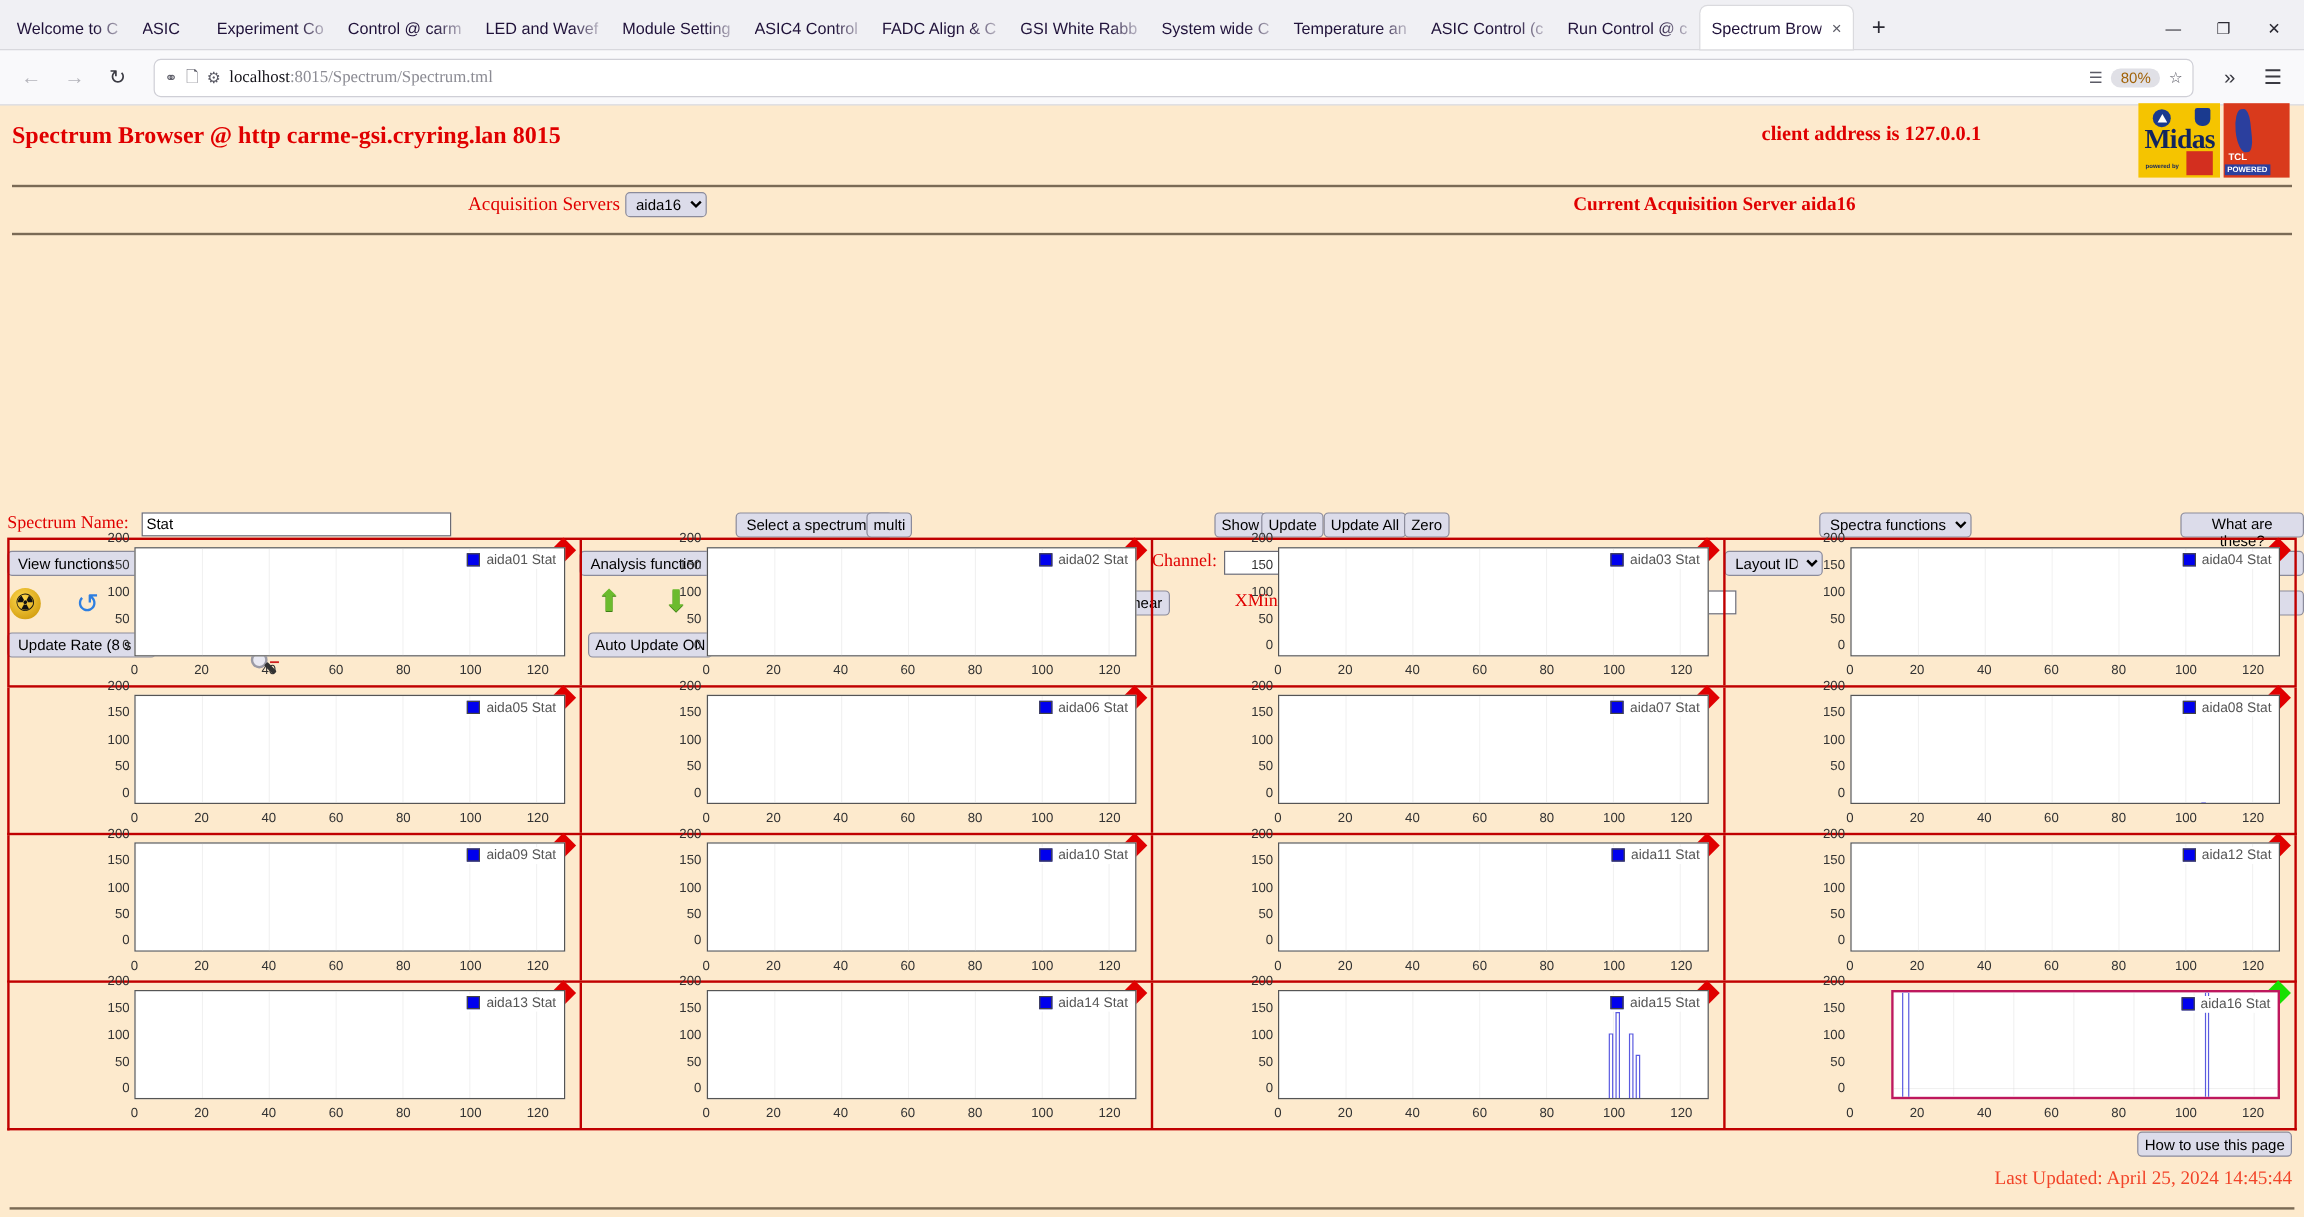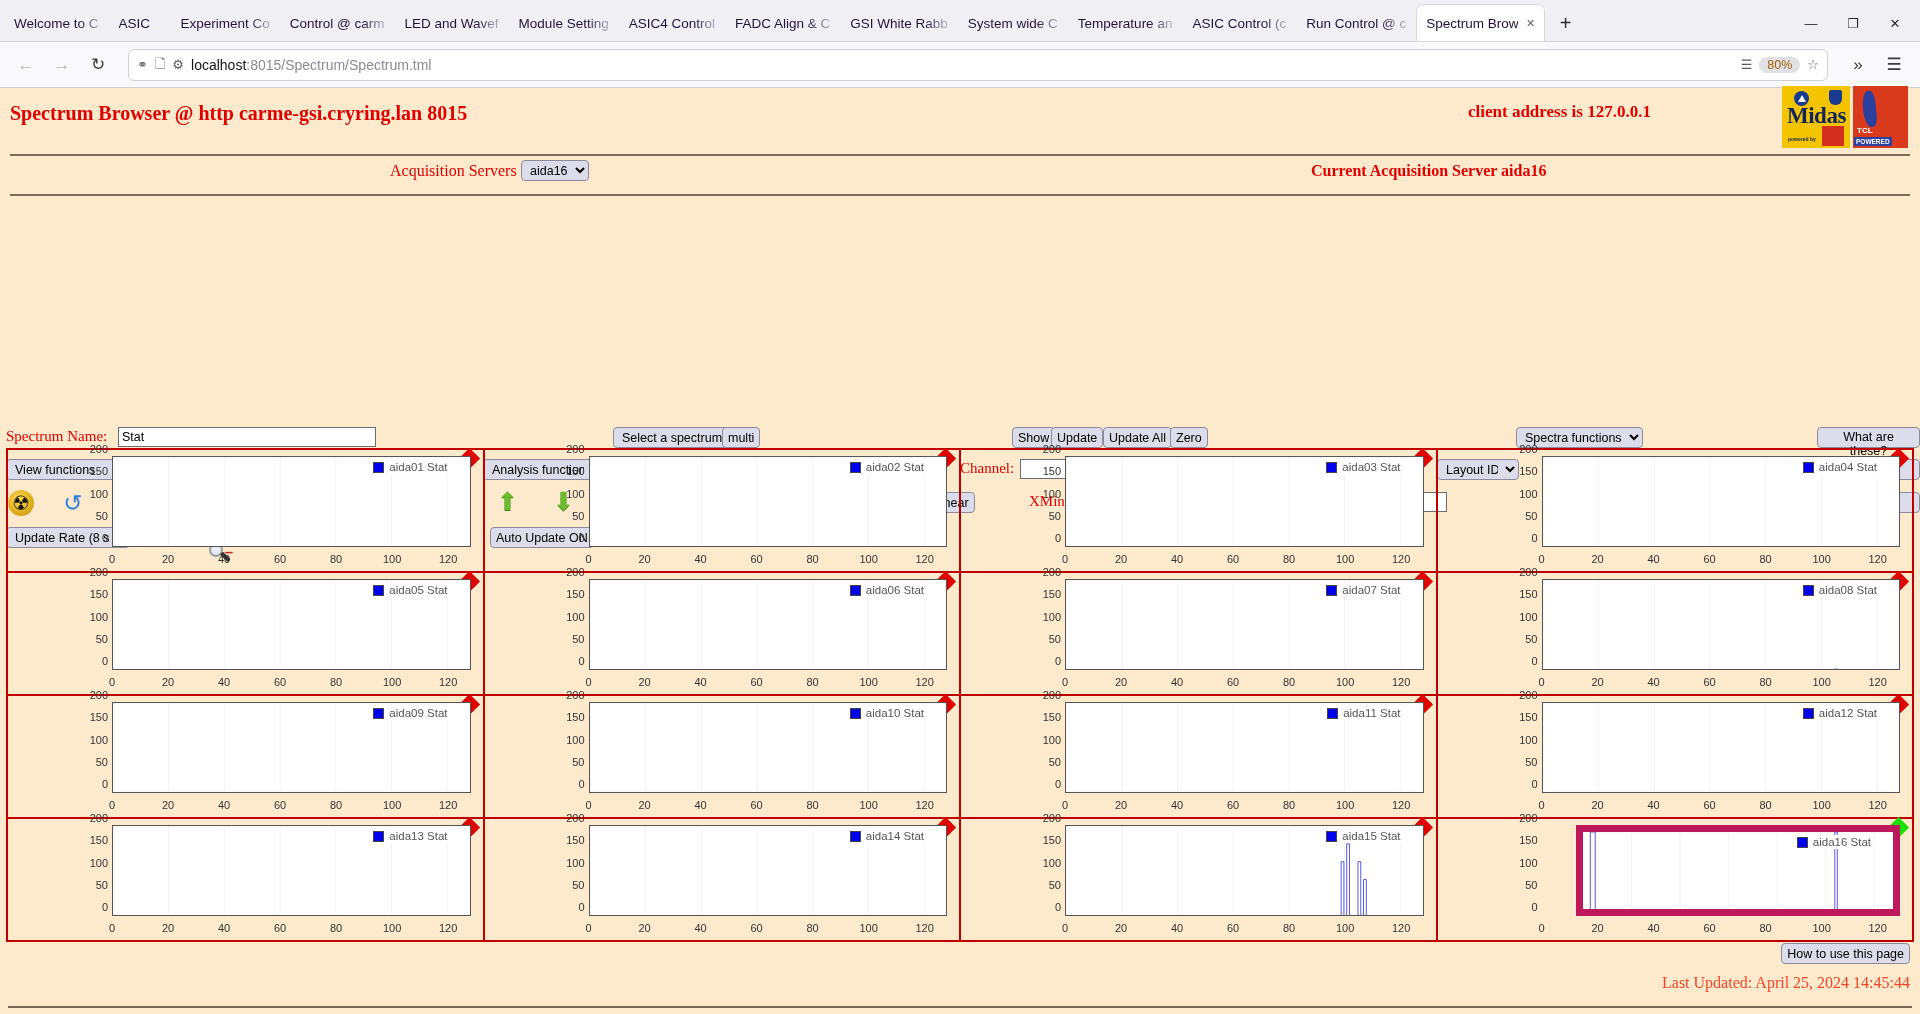--- a/index.html
+++ b/index.html
@@ -63,21 +63,21 @@
     font-size:17px; color:#3a3a42; border-radius:4px;
   }
   .navbtn.dim { color:#b4b4bb; }
   #urlbar {
     flex:1; height:32px; margin:0 10px;
     background:#ffffff; border:1px solid #cfcfd6; border-radius:6px;
     display:flex; align-items:center; padding:0 8px; gap:7px;
     font-size:14px;
   }
   #urlbar .ub-icon { font-size:13px; color:#5b5b66; }
-  #urltext { color:#8b8b93; flex:1; white-space:nowrap; overflow:hidden; }
+  #urltext { color:#8b8b93; flex:1; white-space:nowrap; overflow:hidden;font-family:Liberation Serif, serif; }
   #urltext b { color:#15141a; font-weight:400; }
   .zoombadge {
     background:#e0e0e6; border-radius:10px; padding:1px 8px;
     font-size:12.5px; color:#a16207;
   }
 
   
   #page { background:#fdeacd; width:1920px; height:calc(1014px - 89px); position:relative;
           font-size:14px; color:#000; }
 
@@ -176,35 +176,35 @@
              display:flex; align-items:center; justify-content:center;
              color:#06294f; font-size:15px; font-weight:bold; }
   .arrow { font-size:25px; line-height:1; color:#6cbb2e; text-shadow:0 1px 0 #3f7d16; }
 
   
   #galleries { position:absolute; left:6px; top:360px; width:1908px; }
   .grow { display:flex; border:2px solid #c00000; border-top:2px solid #c00000; }
   .grow + .grow { border-top:none; }
   .cell { flex:1 1 0; height:121px; position:relative; border-right:2px solid #c00000; }
   .cell:last-child { border-right:none; }
-  .cell.selected .plotbox { border:7px solid #be185d;margin-left:34px; }
+  .cell.selected .plotbox { border:2px solid #be185d;margin-left:34px; }
   .diamond {
     position:absolute; right:6px; top:1px; width:15px; height:15px; background:#e00000;
     transform:rotate(45deg);
   }
   .diamond.green { background:#18e000; }
   .plotwrap { position:absolute; left:104px; top:6px; right:12px; bottom:4px; }
   .plotbox { position:absolute; left:0; top:0; right:0; bottom:20px; border:1px solid #555;
              background:#fff; overflow:hidden; }
   .ylab { position:absolute; right:calc(100% + 4px); font-size:11px; color:#333;
           font-family:"Liberation Sans", sans-serif; transform:translateY(-50%); white-space:nowrap;}
   .xlab { position:absolute; top:calc(100% + 2px); font-size:11px; color:#333;
           font-family:"Liberation Sans", sans-serif; transform:translateX(-50%); }
   .legend {
-    position:absolute; right:19px; top:3px; display:flex; align-items:center; gap:5px;
+    position:absolute; right:3px; top:3px; display:flex; gap:5px;
     background:#fff; border:0; padding:1px 3px; font-size:11.5px; color:#555;
   }
   .legend .swatch { width:11px; height:11px; background:#0000ee; border:1px solid #444; }
   .plotsvg { position:absolute; inset:0; }
 
   
   #bottombtns { position:absolute; left:8px; top:855px; display:flex; gap:5px; }
   #howto { position:absolute; right:10px; top:855px; }
   #lastupd { position:absolute; right:10px; top:886px; font-family:"Liberation Serif", serif;
              font-size:16px; color:#f2452a; }

